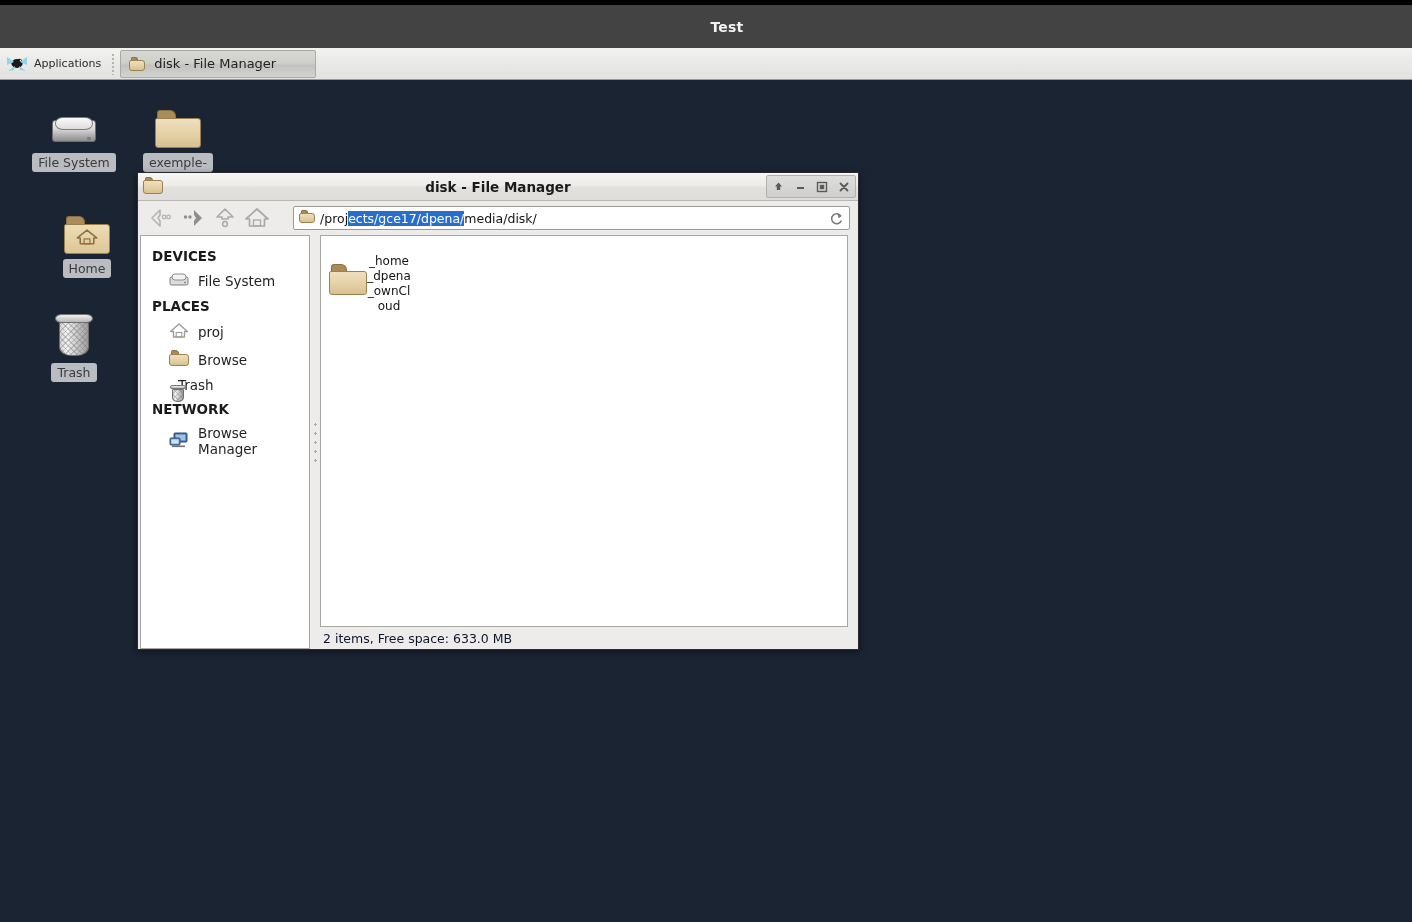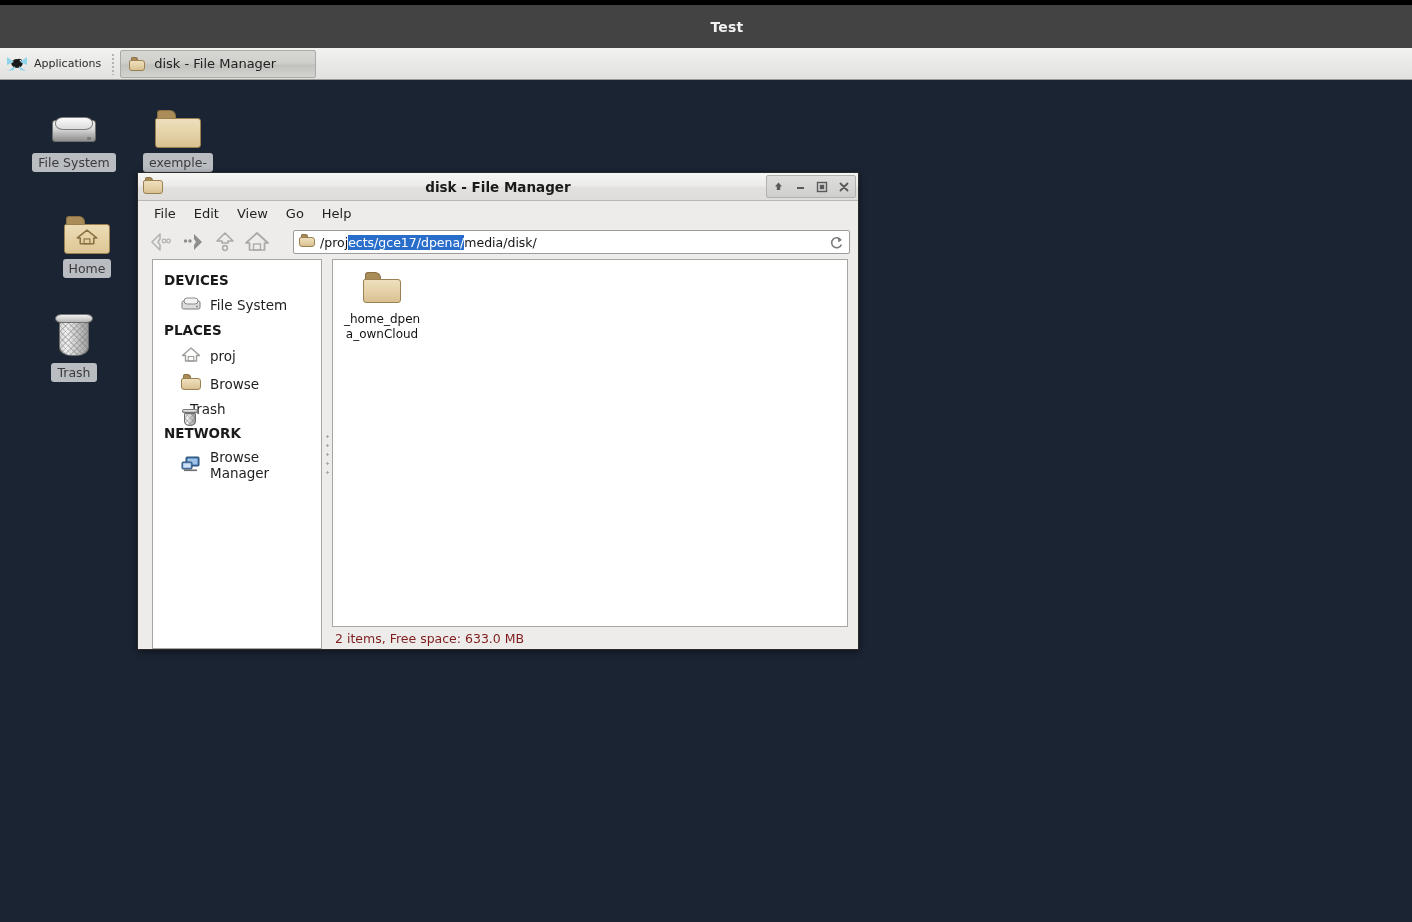--- a/index.html
+++ b/index.html
@@ -212,21 +212,20 @@
   }
   #path-entry .reload {
     flex: 0 0 auto; width: 20px; height: 20px;
     display:flex; align-items:center; justify-content:center; color:#6d6d6d;
     cursor: default;
   }
 
   #fm-body {
     flex: 1; display: flex; min-height: 0;
     padding: 0 10px 0 2px;
-    margin-left: 12px;
   }
   #fm-sidebar {
     width: 170px; flex: 0 0 170px;
     background: #ffffff;
     border: 1px solid #a6a6a3;
     padding: 8px 0 0 0;
     overflow: hidden;
   }
   #fm-sidebar .group {
     font-size: 13.5px; font-weight: bold; color: #1a1a1a;
@@ -256,31 +255,31 @@
     flex: 1;
     background: #ffffff;
     border: 1px solid #a6a6a3;
     padding: 10px 8px;
     display: flex; flex-wrap: wrap; align-content: flex-start;
     gap: 0px;
     overflow: hidden;
   }
   .file-item {
     width: 82px; margin: 2px 0;
-    display: flex; flex-direction: column; align-items: center;
+    display: flex; flex-direction: row; align-items: center;
     cursor: default;
   }
   .file-item .fname {
     margin-top: 6px; font-size: 12px; color: #131313;
     text-align: center; line-height: 15px; word-break: break-all;
   }
   #fm-status {
     height: 22px; flex: 0 0 22px;
     display: flex; align-items: center;
-    font-size: 12.5px; color: #7f1d1d;
+    font-size: 12.5px; color: #0f172a;
     padding-left: 3px;
   }
 </style>
 </head>
 <body>
 
 <div id="top-strip"></div>
 
 <div id="test-bar">
   <span class="title">Test</span>
@@ -387,27 +386,20 @@
         </svg>
       </span>
       <span class="wbtn">
         <svg width="12" height="12" viewBox="0 0 12 12">
           <path d="M2.5 2.5 L9.5 9.5 M9.5 2.5 L2.5 9.5" stroke="#5a5a5a" stroke-width="1.8" stroke-linecap="round"></path>
         </svg>
       </span>
     </span>
   </div>
 
-  <div id="fm-menubar">
-    <span class="mi">File</span>
-    <span class="mi">Edit</span>
-    <span class="mi">View</span>
-    <span class="mi">Go</span>
-    <span class="mi">Help</span>
-  </div>
 
   <div id="fm-toolbar">
 
     <span class="tbtn">
       <svg width="24" height="20" viewBox="0 0 24 20">
         <path d="M11 2 L3 10 L11 18 L11 13 L9 10 L11 7 Z" fill="none" stroke="#b3b3b0" stroke-width="1.6" stroke-linejoin="round"></path>
         <circle cx="15" cy="9" r="1.8" fill="none" stroke="#b3b3b0" stroke-width="1.3"></circle>
         <circle cx="19.5" cy="9" r="1.8" fill="none" stroke="#b3b3b0" stroke-width="1.3"></circle>
       </svg>
     </span>

